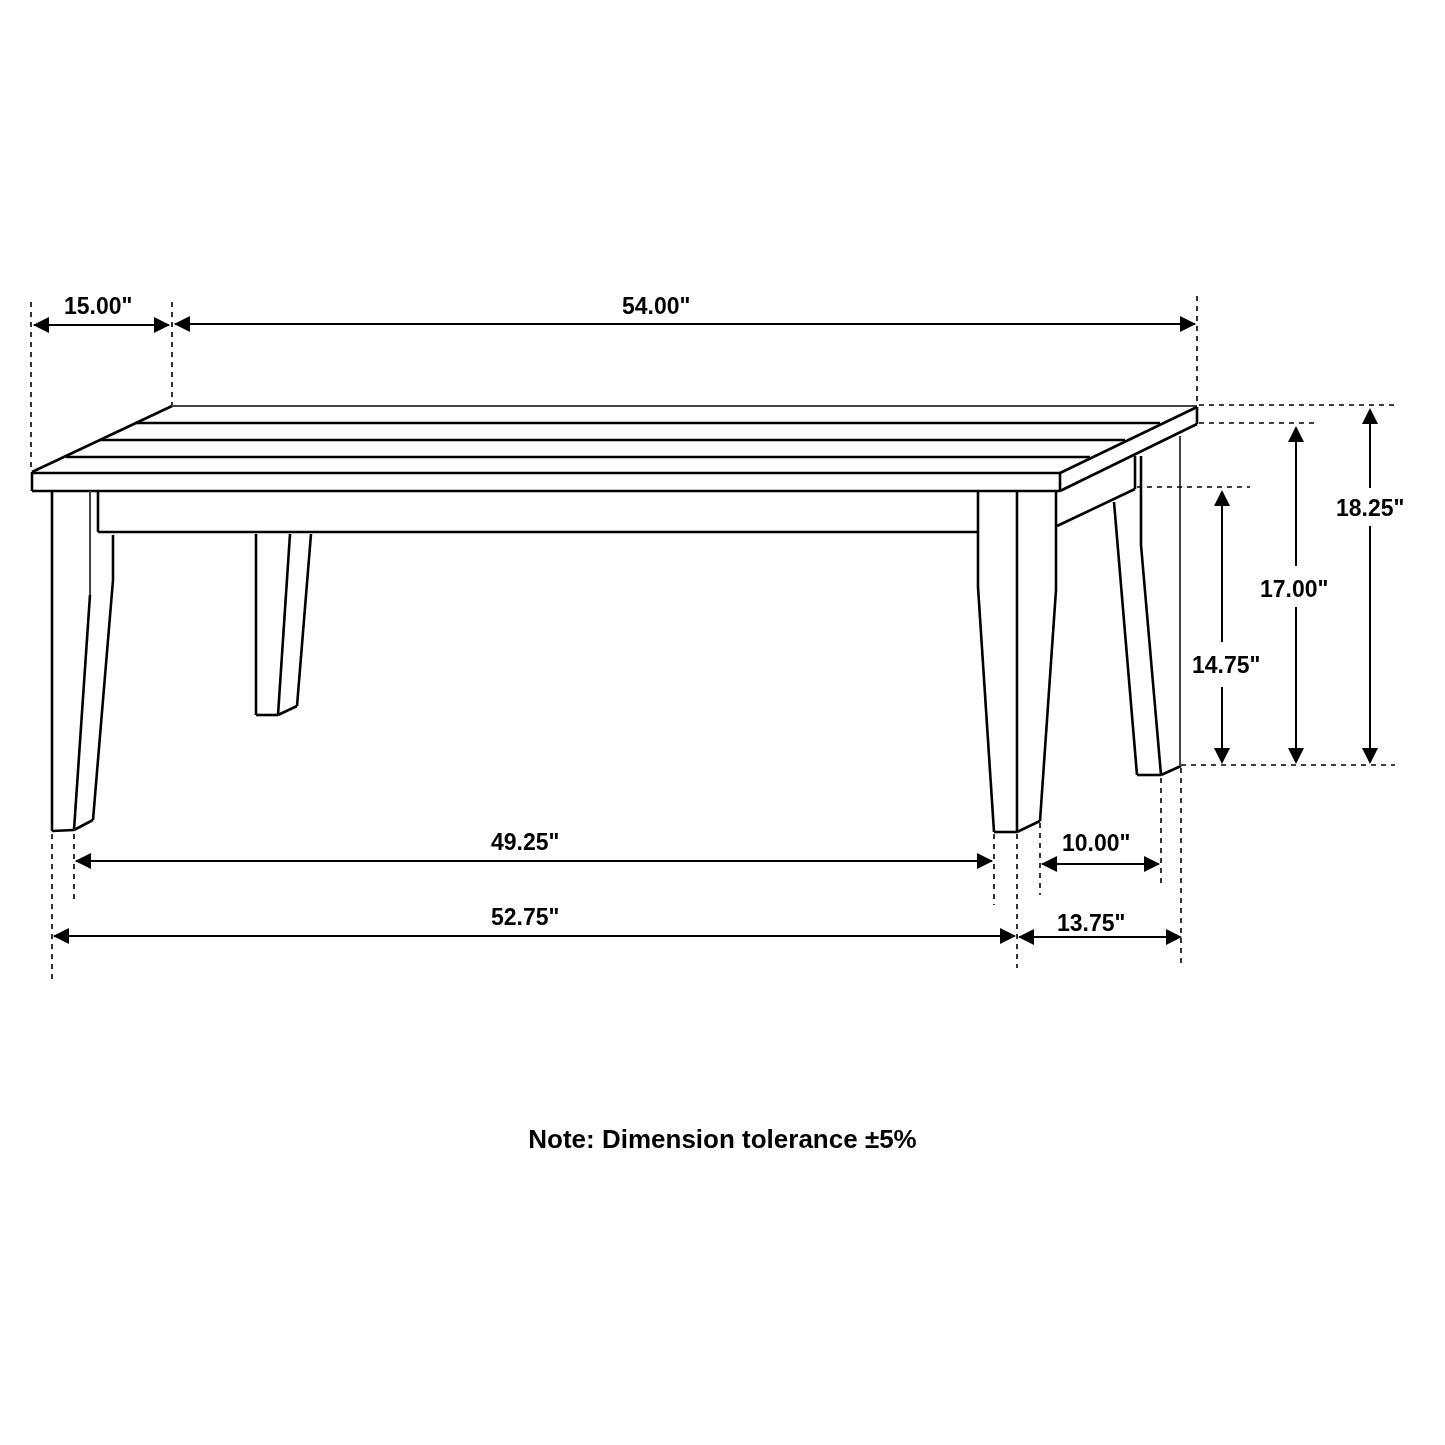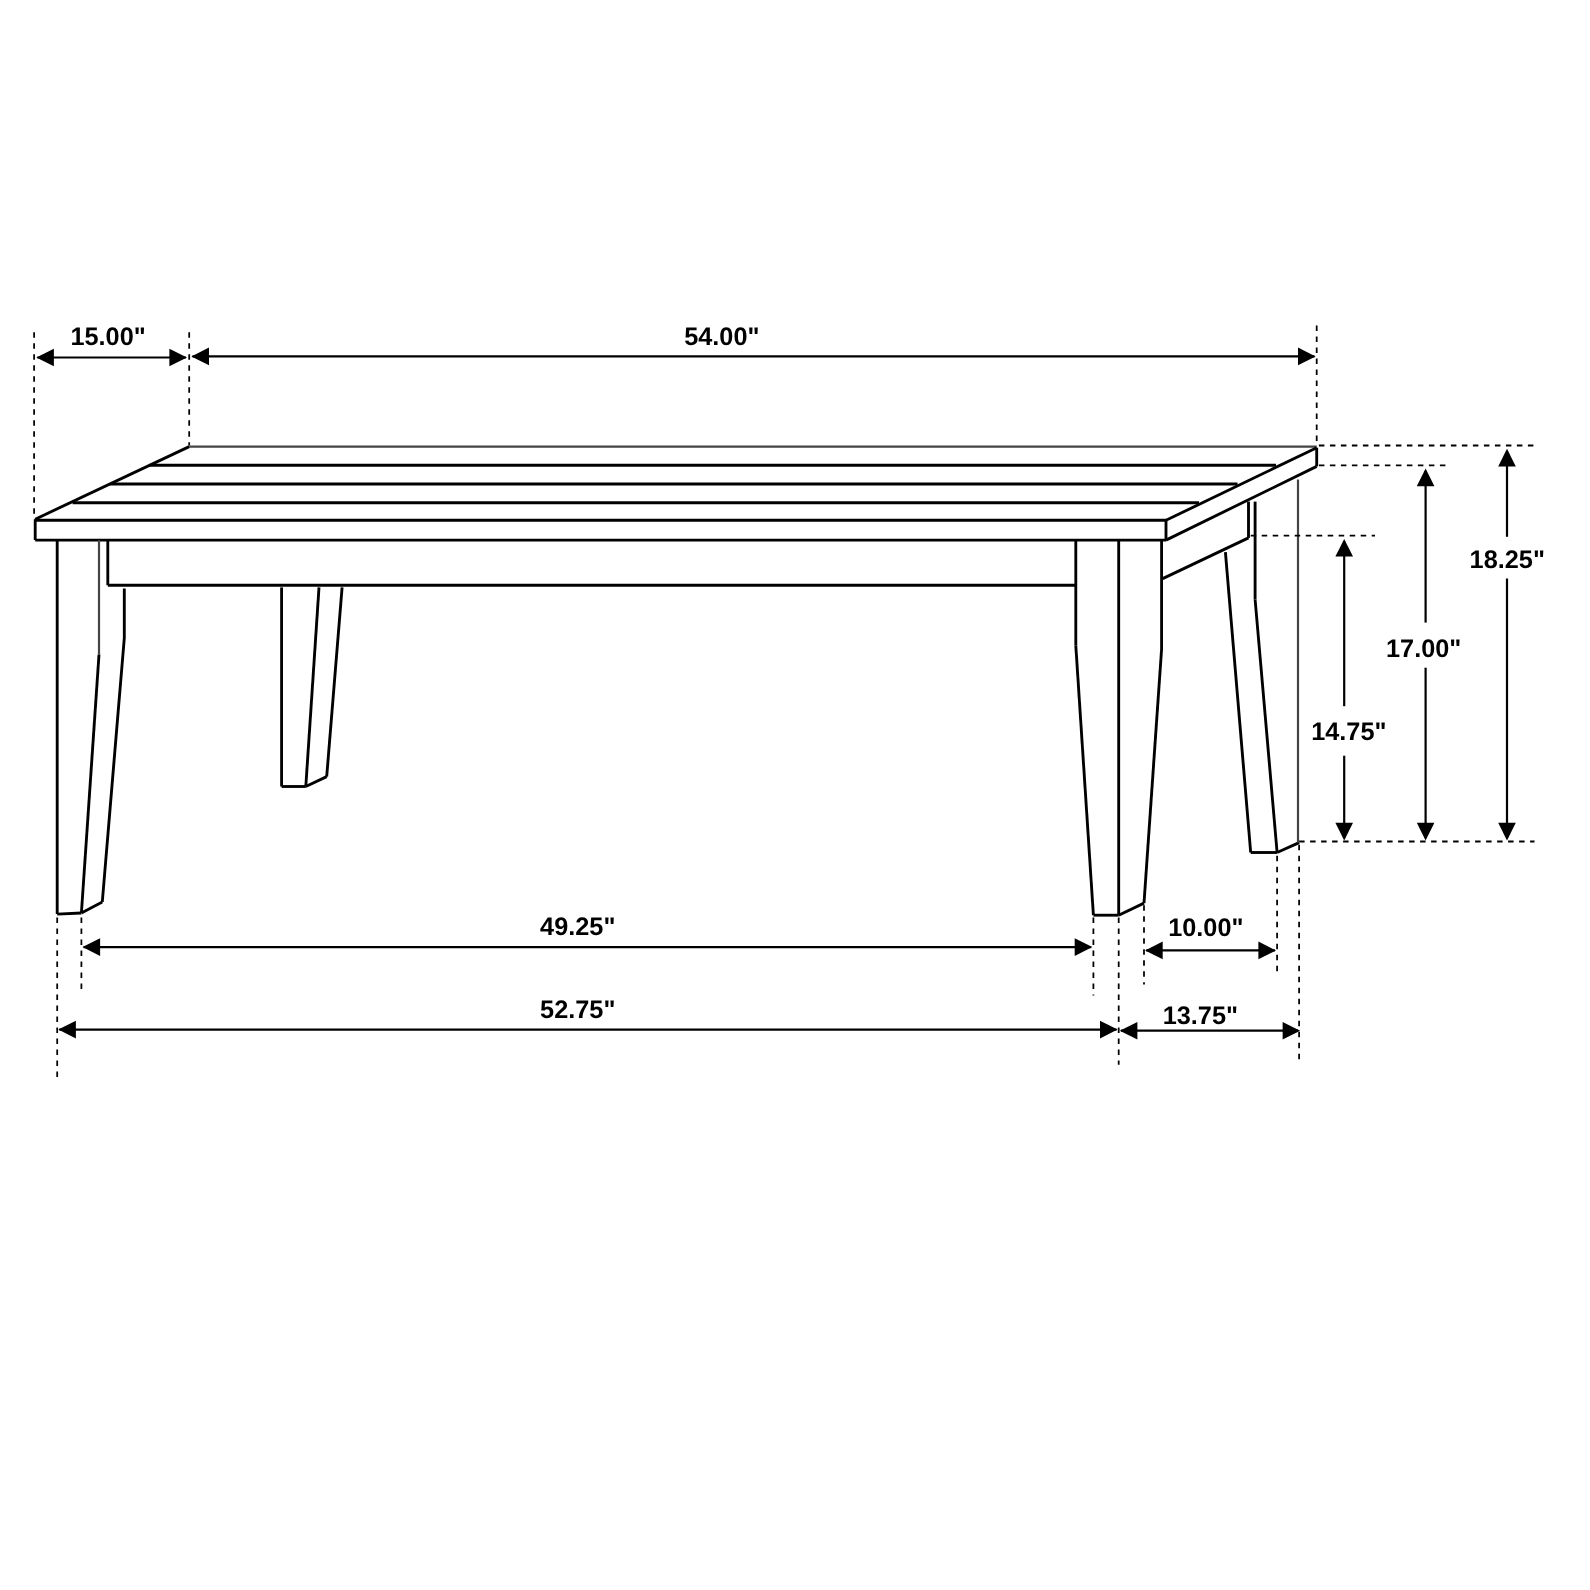--- a/index.html
+++ b/index.html
@@ -190,13 +190,14 @@
   <span class="label" style="left:62px; top:295px;">15.00"</span>
   <span class="label" style="left:620px; top:295px;">54.00"</span>
   <span class="label" style="left:1334px; top:497px;">18.25"</span>
   <span class="label" style="left:1258px; top:578px;">17.00"</span>
   <span class="label" style="left:1190px; top:654px;">14.75"</span>
   <span class="label" style="left:489px; top:831px;">49.25"</span>
   <span class="label" style="left:489px; top:906px;">52.75"</span>
   <span class="label" style="left:1060px; top:832px;">10.00"</span>
   <span class="label" style="left:1055px; top:912px;">13.75"</span>
 
+  <div class="note">Note: Dimension tolerance ±5%</div>
 </div>
 
 </body></html>

